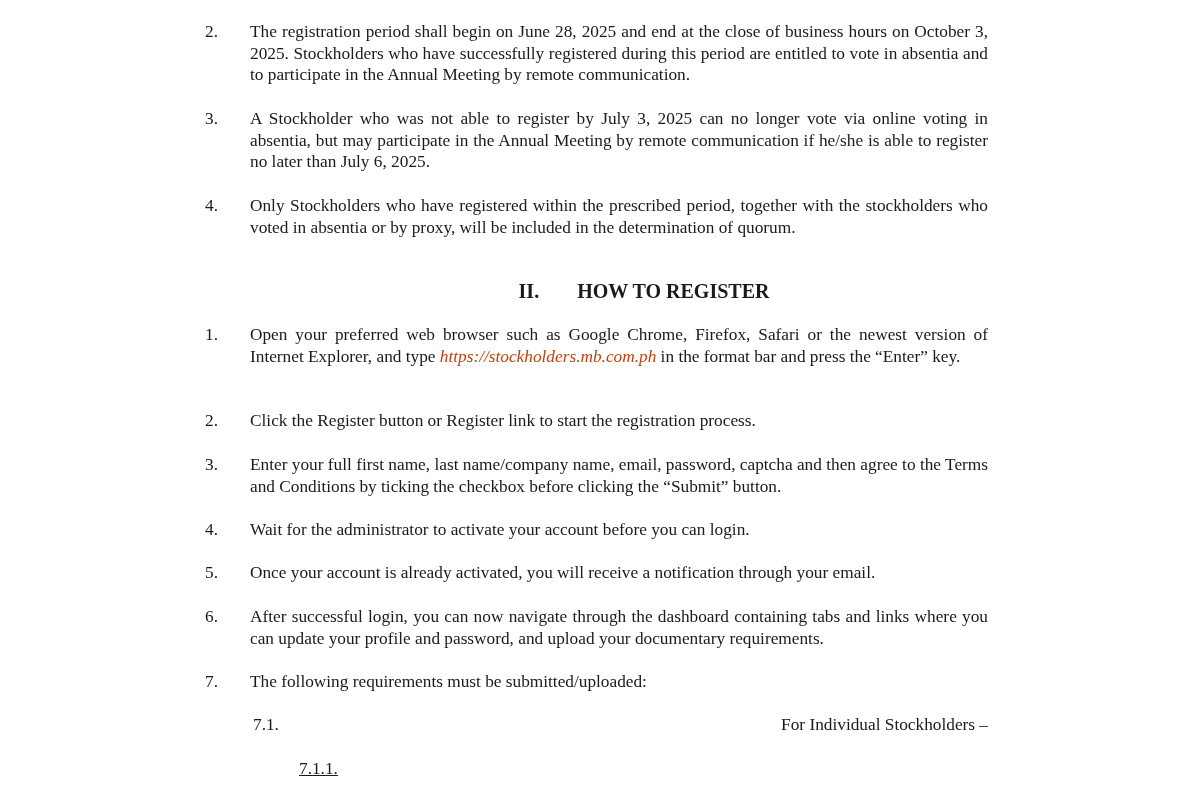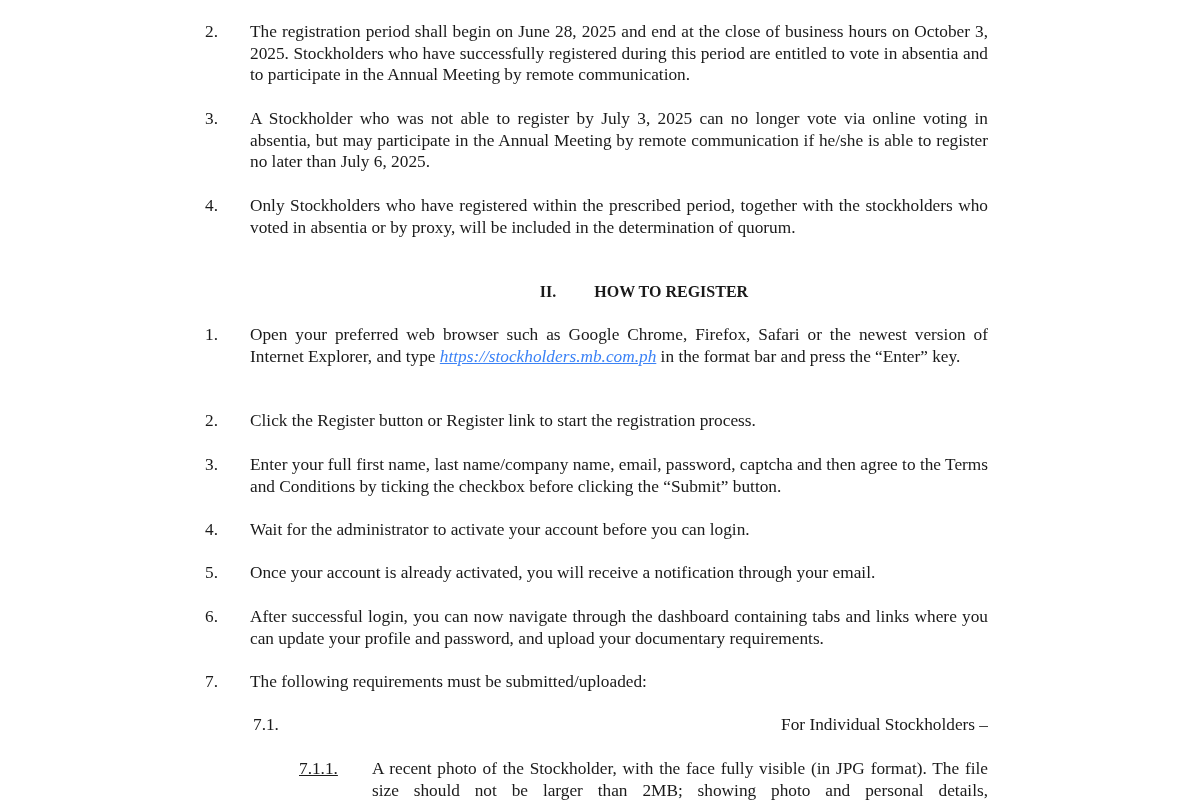--- a/index.html
+++ b/index.html
@@ -40,31 +40,30 @@
       text-align: justify;
       text-align-last: left;
     }
     .section-heading {
       position: absolute;
       left: 0;
       width: 1200px;
       top: 281px;
       text-align: center;
       font-weight: bold;
-      font-size: 16px;
+      font-size: 20px;
     }
     .section-heading .roman {
       display: inline-block;
       margin-right: 38px;
       margin-left: 88px;
     }
     .link {
       font-style: italic;
-      text-decoration: underline;
-      color: #3b82f6;
+      color: #c2410c;
       cursor: pointer;
       margin-top: 36px;
     }
     .sub1 {
       position: absolute;
       left: 253px;
       width: 735px;
     }
     .sub1 .num {
       position: absolute;
@@ -150,16 +149,15 @@
     <div class="body">The following requirements must be submitted/uploaded:</div>
   </div>
 
   <div class="sub1" style="top:714px;text-align:right;">
     <span class="num">7.1.</span>
     <div class="body">For Individual Stockholders –</div>
   </div>
 
   <div class="sub2" style="top:758px;">
     <span class="num">7.1.1.</span>
-    <div class="body">A recent photo of the Stockholder, with the face fully visible (in JPG format). The file size should not be larger than 2MB; showing photo and personal details,</div>
   </div>
 
 </div>
 
 </body></html>

